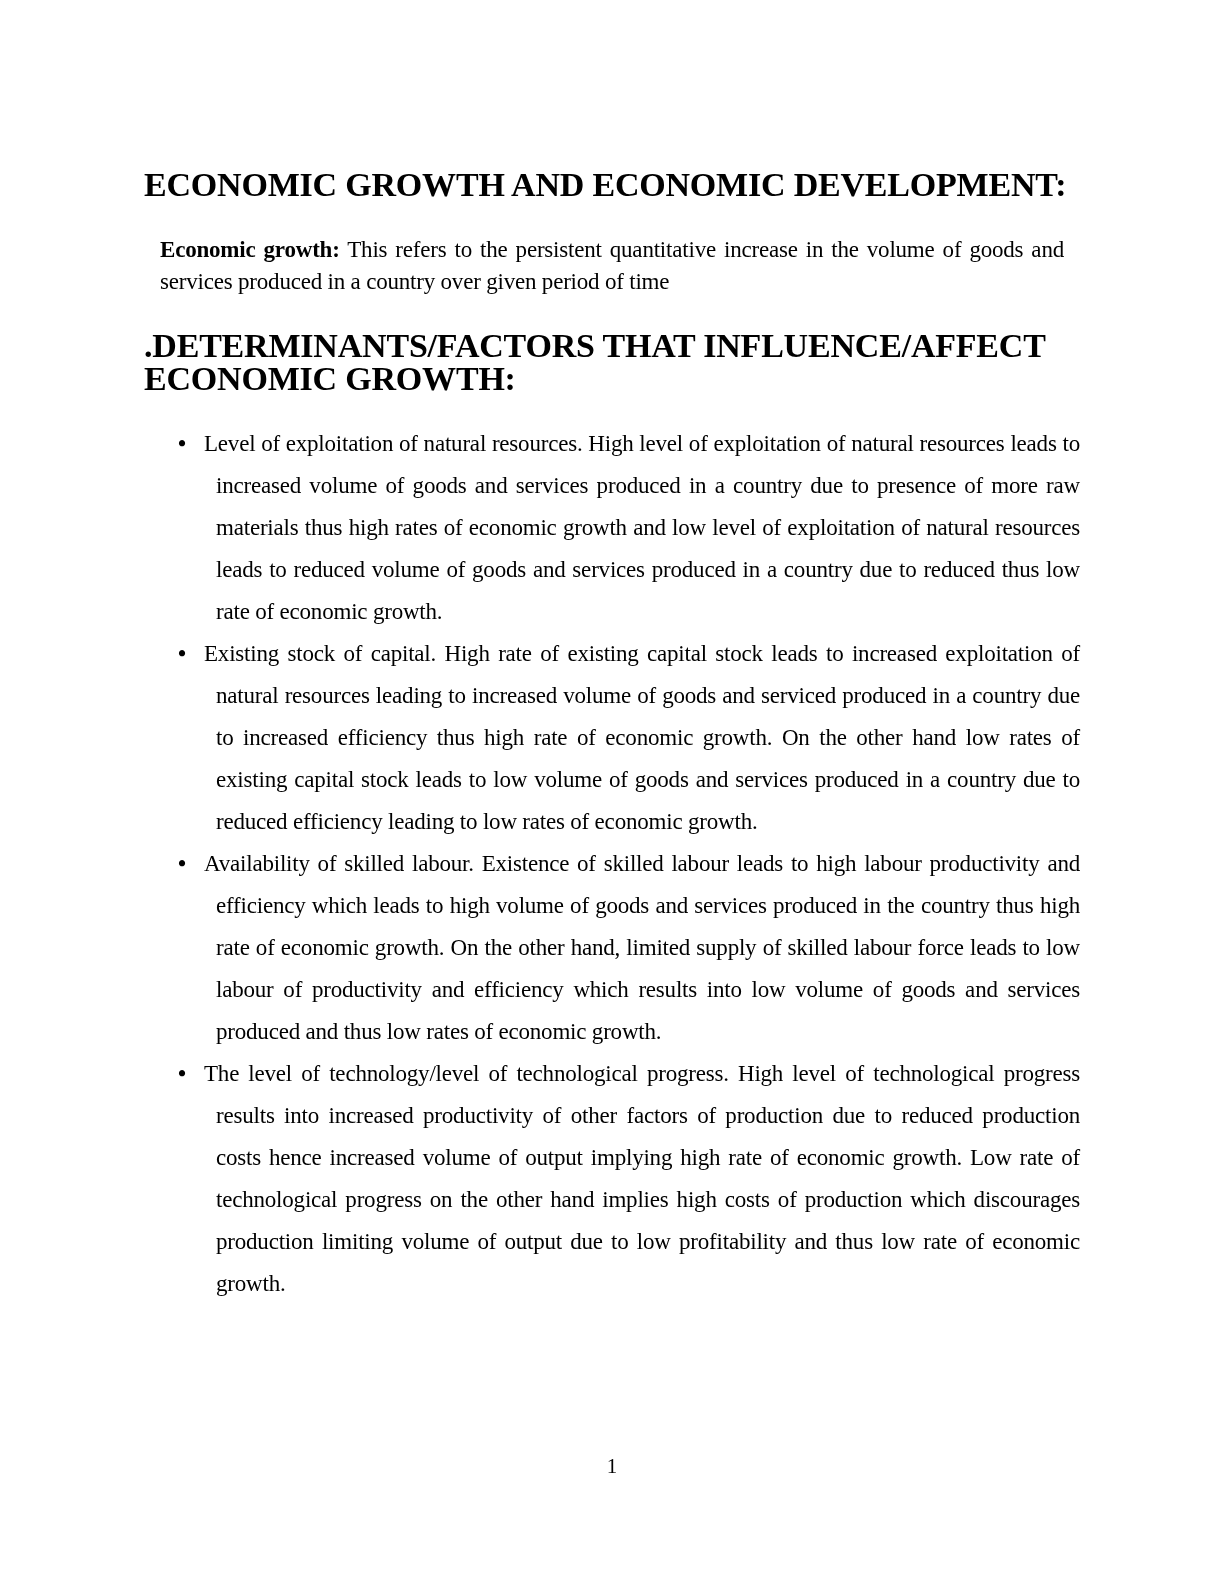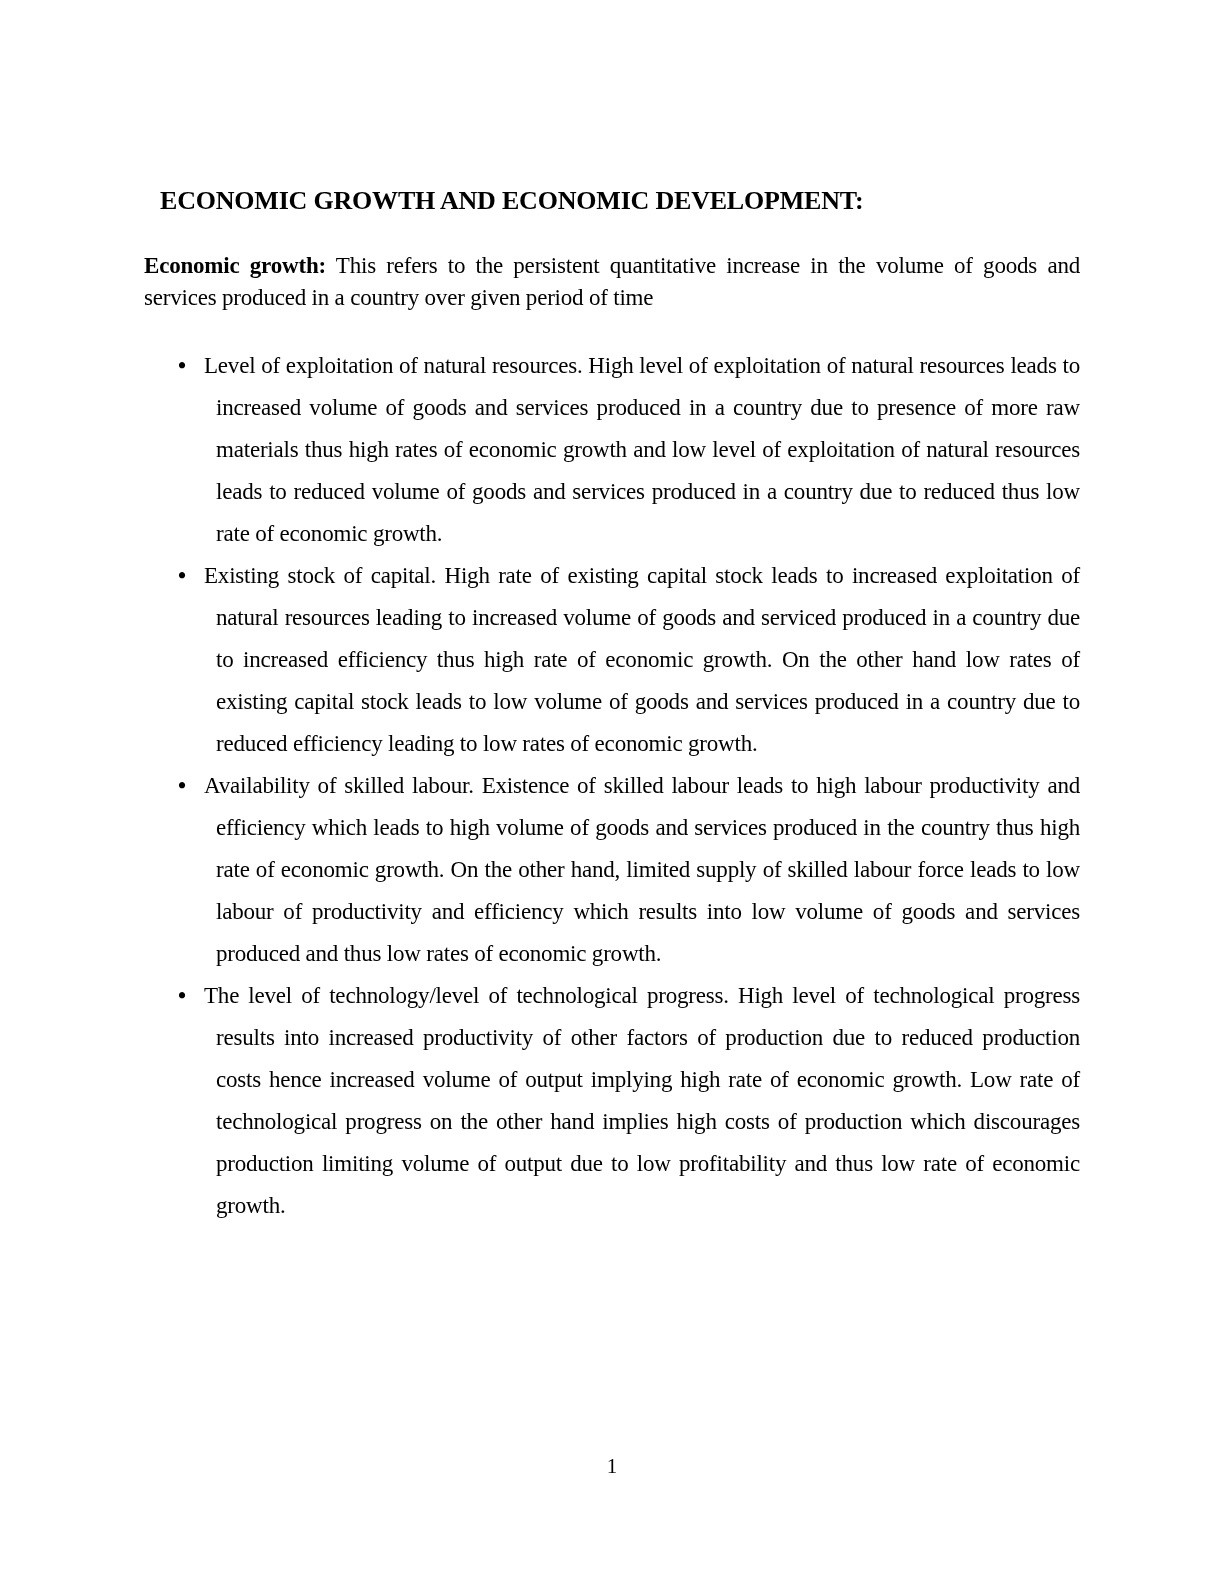--- a/index.html
+++ b/index.html
@@ -12,35 +12,35 @@
     width: 1224px;
     height: 1584px;
     background: #ffffff;
     color: #000000;
     font-family: "Liberation Serif", "DejaVu Serif", serif;
     box-sizing: border-box;
     padding: 168px 144px 0 144px;
     overflow: hidden;
   }
   .heading {
-    font-size: 26px;
+    font-size: 34px;
     font-weight: 700;
     line-height: 33px;
     letter-spacing: -0.2px;
-    margin: 16px;
+    margin: 0;
   }
   .heading-title    { margin-bottom: 33px; }
   .heading-subtopic { margin-bottom: 28px; }
   .heading-determinants { margin-bottom: 0; }
   .para {
     font-size: 23px;
     line-height: 32px;
     letter-spacing: -0.2px;
     text-align: justify;
-    margin: 0;
+    margin: 16px;
   }
   .para-definition { margin-bottom: 31px; }
   .para-or         { margin-bottom: 30px; }
   .para .lead {
     font-weight: 700;
   }
   ul.bullet-list {
     list-style: none;
     margin: 28px 0 0 0;
     padding: 0 0 0 72px;
@@ -77,20 +77,21 @@
 <body>
 
 <div class="doc-page">
 
   <h1 class="heading heading-title">ECONOMIC GROWTH AND ECONOMIC DEVELOPMENT:</h1>
 
 
   <p class="para para-definition"><span class="lead">Economic growth:</span><span> This refers to the persistent quantitative increase in the volume of goods and services produced in a country over given period of time</span></p>
 
 
+  <h2 class="heading heading-determinants">.DETERMINANTS/FACTORS THAT INFLUENCE/AFFECT ECONOMIC GROWTH:</h2>
 
   <ul class="bullet-list">
     <li><span class="bullet-glyph">•</span><span class="lead">Level of exploitation of natural resources.</span><span> High level of exploitation of natural resources leads to increased volume of goods and services produced in a country due to presence of more raw materials thus high rates of economic growth and low level of exploitation of natural resources leads to reduced volume of goods and services produced in a country due to reduced thus low rate of economic growth.</span></li>
     <li><span class="bullet-glyph">•</span><span class="lead">Existing stock of capital.</span><span> High rate of existing capital stock leads to increased exploitation of natural resources leading to increased volume of goods and serviced produced in a country due to increased efficiency thus high rate of economic growth. On the other hand low rates of existing capital stock leads to low volume of goods and services produced in a country due to reduced efficiency leading to low rates of economic growth.</span></li>
     <li><span class="bullet-glyph">•</span><span class="lead">Availability of skilled labour.</span><span> Existence of skilled labour leads to high labour productivity and efficiency which leads to high volume of goods and services produced in the country thus high rate of economic growth. On the other hand, limited supply of skilled labour force leads to low labour of productivity and efficiency which results into low volume of goods and services produced and thus low rates of economic growth.</span></li>
     <li><span class="bullet-glyph">•</span><span class="lead">The level of technology/level of technological progress.</span><span> High level of technological progress results into increased productivity of other factors of production due to reduced production costs hence increased volume of output implying high rate of economic growth. Low rate of technological progress on the other hand implies high costs of production which discourages production limiting volume of output due to low profitability and thus low rate of economic growth.</span></li>
   </ul>
 
   <div class="page-number">1</div>
 

